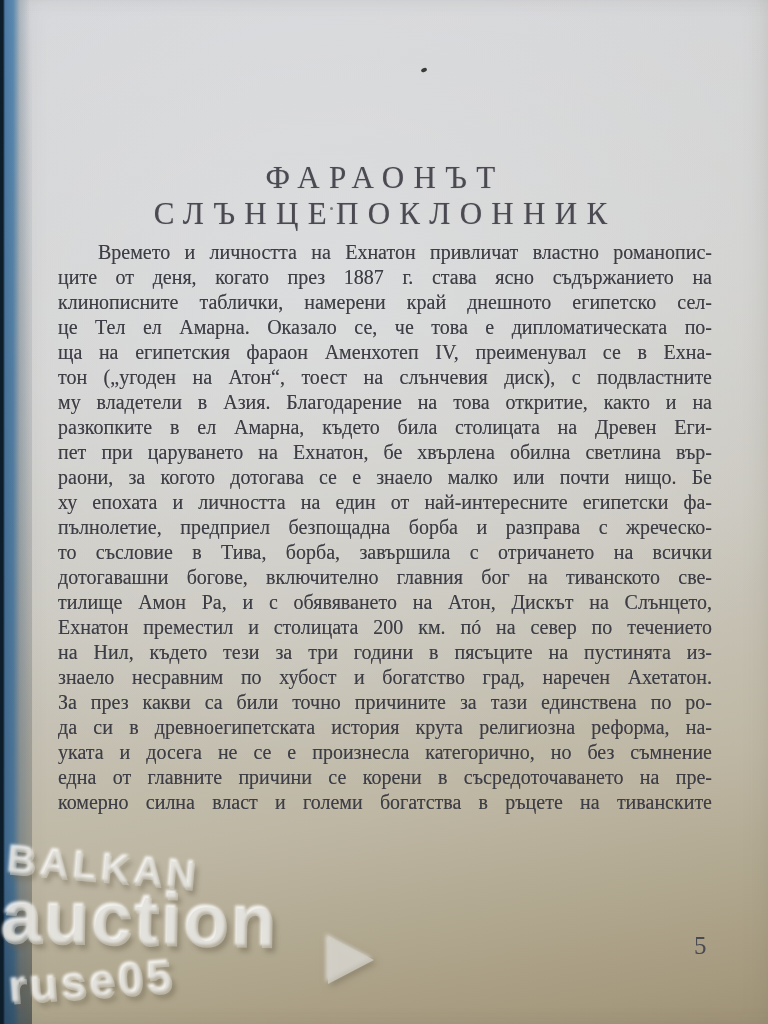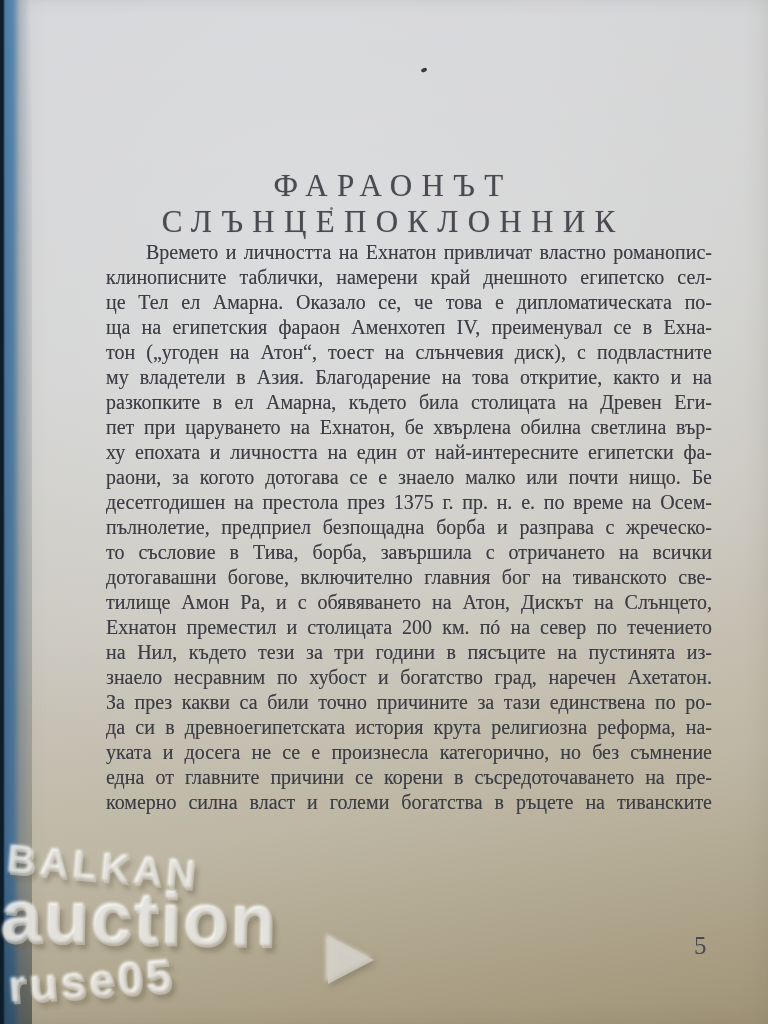--- a/index.html
+++ b/index.html
@@ -15,29 +15,29 @@
       linear-gradient(170deg,#d6d7da 0%,#d2d2d0 34%,#cbc8bf 55%,#beb7a4 76%,#a99e83 93%,#9f9276 100%);
     box-shadow: inset 30px 0 32px -18px rgba(88,99,112,0.30),
                 inset -14px 0 26px -16px rgba(120,115,100,0.25);}
 
   
   .edge-blue{position:absolute;left:0;top:0;bottom:0;width:32px;
     background:
       linear-gradient(180deg, rgba(13,29,41,0) 0%, rgba(13,29,41,0.22) 84%, rgba(13,29,41,0.5) 100%),
       linear-gradient(90deg,#0d1d29 0px,#0d1d29 3px,#4b7aa6 5px,#5a88ae 13px,rgba(138,155,167,0.45) 20px,rgba(200,202,205,0) 30px);}
 
-  .title{position:absolute;left:58px;width:654px;top:160px;margin:8px;
+  .title{position:absolute;left:58px;width:654px;top:160px;margin:0;
     font-size:31px;font-weight:normal;color:#4b4a52;text-align:center;
     letter-spacing:0.30em;word-spacing:0.55em;
     text-shadow:0 0 1px rgba(75,74,82,0.35);}
 
   .body{position:absolute;left:58px;top:240px;width:654px;
     font-size:20px;line-height:25px;color:#3d3d45;
     text-shadow:0 0 0.5px rgba(61,61,69,0.5);}
-  .body .line{text-align:justify;text-align-last:justify;height:25px;overflow:hidden;margin-left:48px;}
+  .body .line{text-align:justify;text-align-last:justify;height:25px;overflow:hidden;}
   .body .line:first-child{text-indent:40px;}
 
   .pagenum{position:absolute;left:694px;top:932px;font-size:25px;color:#4a4a52;}
 
   
   .wm{position:absolute;inset:0;pointer-events:none;
       font-family:"Liberation Sans", sans-serif;font-weight:bold;}
   .wm > div{position:absolute;color:rgba(213,211,203,0.50);
       text-shadow:-2px -3px 3px rgba(255,255,255,0.85), 3px 4px 5px rgba(105,96,76,0.45);}
   .wm-balkan{left:8px;top:847px;font-size:40px;letter-spacing:4px;transform:rotate(5deg);}
@@ -56,30 +56,30 @@
 </head>
 <body>
 
 <div class="photo">
 
   <div class="page">
     <h1 class="title">ФАРАОНЪТ  СЛЪНЦЕПОКЛОННИК</h1>
 
     <div class="body">
         <div class="line">Времето и личността на Ехнатон привличат властно романопис-</div>
+        <div class="line">ците от деня, когато през 1887 г. става ясно съдържанието на</div>
         <div class="line">клинописните таблички, намерени край днешното египетско сел-</div>
         <div class="line">це Тел ел Амарна. Оказало се, че това е дипломатическата по-</div>
         <div class="line">ща на египетския фараон Аменхотеп IV, преименувал се в Ехна-</div>
         <div class="line">тон („угоден на Атон“, тоест на слънчевия диск), с подвластните</div>
         <div class="line">му владетели в Азия. Благодарение на това откритие, както и на</div>
         <div class="line">разкопките в ел Амарна, където била столицата на Древен Еги-</div>
         <div class="line">пет при царуването на Ехнатон, бе хвърлена обилна светлина вър-</div>
+        <div class="line">раони, за когото дотогава се е знаело малко или почти нищо. Бе</div>
         <div class="line">ху епохата и личността на един от най-интересните египетски фа-</div>
-        <div class="line">раони, за когото дотогава се е знаело малко или почти нищо. Бе</div>
-        <div class="line">десетгодишен на престола през 1375 г. пр. н. е. по време на Осем-</div>
         <div class="line">пълнолетие, предприел безпощадна борба и разправа с жреческо-</div>
         <div class="line">то съсловие в Тива, борба, завършила с отричането на  всички</div>
         <div class="line">дотогавашни богове, включително главния бог на тиванското све-</div>
         <div class="line">тилище Амон Ра, и с обявяването на Атон, Дискът на Слънцето,</div>
         <div class="line">Ехнатон преместил и столицата 200 км. пó на север по течението</div>
         <div class="line">на Нил, където тези за три години в пясъците на пустинята из-</div>
         <div class="line">знаело несравним по хубост и богатство град, наречен Ахетатон.</div>
         <div class="line">За през какви са били точно причините за тази единствена по ро-</div>
         <div class="line">да си в древноегипетската история крута религиозна реформа, на-</div>
         <div class="line">уката и досега не се е произнесла категорично, но без съмнение</div>

